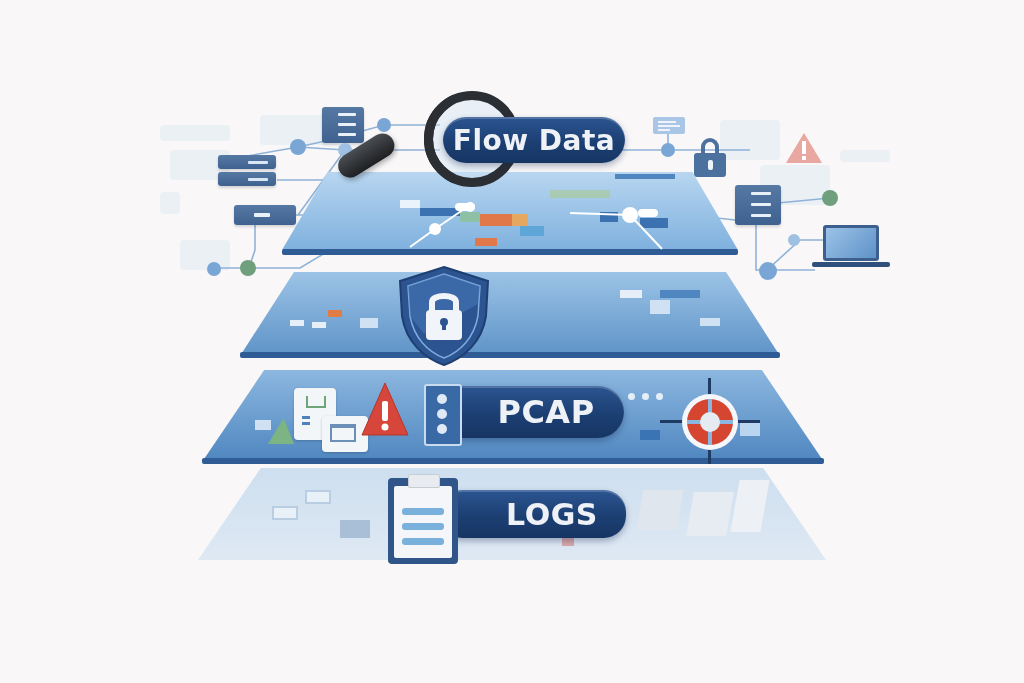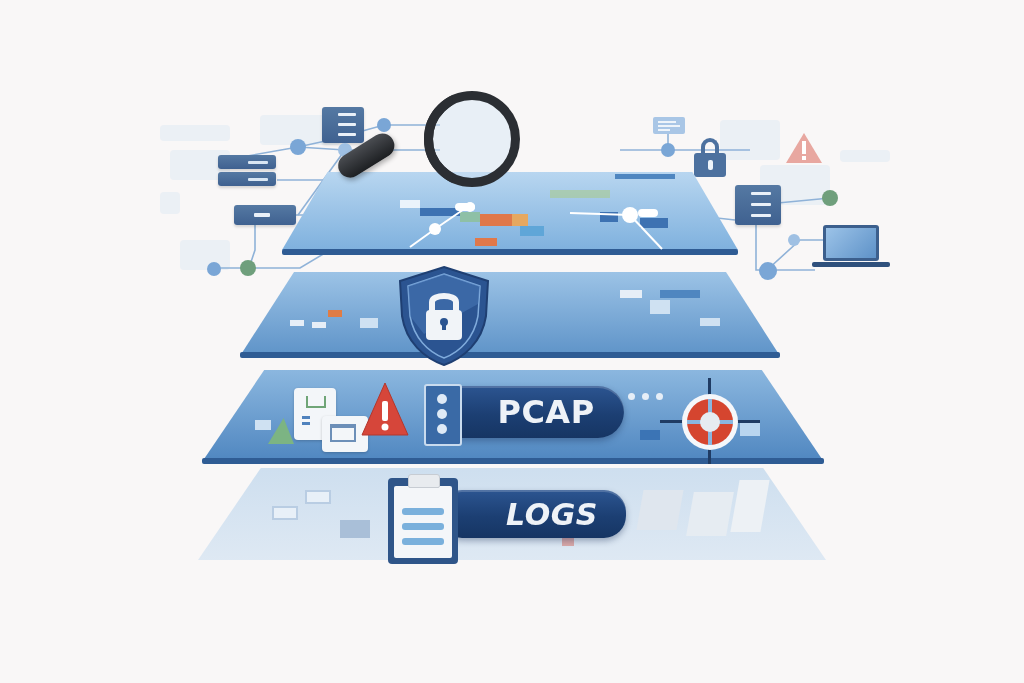--- a/index.html
+++ b/index.html
@@ -136,21 +136,21 @@
   <div class="plate" style="left:198px;top:468px;width:628px;height:92px;background:linear-gradient(180deg,#c9dcee,#dbe7f3);opacity:.9;"></div>
   <div class="tile" style="left:305px;top:490px;width:22px;height:10px;background:#e8f0f8;border:2px solid #b9cde3;"></div>
   <div class="tile" style="left:272px;top:506px;width:22px;height:10px;background:#e8f0f8;border:2px solid #b9cde3;"></div>
   <div class="tile" style="left:340px;top:520px;width:30px;height:18px;background:#a9bfd8;"></div>
   <div class="tile" style="left:640px;top:490px;width:40px;height:40px;background:#dfe6ee;transform:skewX(-10deg);"></div>
   <div class="tile" style="left:690px;top:492px;width:40px;height:44px;background:#e6ecf2;transform:skewX(-10deg);"></div>
   <div class="tile" style="left:735px;top:480px;width:30px;height:52px;background:#edf1f5;transform:skewX(-10deg);"></div>
   <div class="tile" style="left:562px;top:532px;width:12px;height:14px;background:#d9a8a8;"></div>
 
   <div class="pill" style="left:440px;top:490px;width:186px;height:48px;">
-    <span style="margin-left:38px;font-style:italic;">LOGS</span>
+    <span style="margin-left:38px;">LOGS</span>
   </div>
 
   <div class="abs" style="left:388px;top:474px;width:70px;height:90px;">
     <div style="position:absolute;left:0;top:4px;width:70px;height:86px;background:#2f5589;border-radius:4px;"></div>
     <div style="position:absolute;left:6px;top:12px;width:58px;height:72px;background:#f4f6f9;border-radius:2px;"></div>
     <div style="position:absolute;left:20px;top:0;width:30px;height:12px;background:#e8ebef;border-radius:3px 3px 2px 2px;border:1px solid #c7ccd3;"></div>
     <div style="position:absolute;left:14px;top:34px;width:42px;height:7px;background:#7ab0dc;border-radius:3px;"></div>
     <div style="position:absolute;left:14px;top:49px;width:42px;height:7px;background:#7ab0dc;border-radius:3px;"></div>
     <div style="position:absolute;left:14px;top:64px;width:42px;height:7px;background:#7ab0dc;border-radius:3px;"></div>
   </div>
@@ -249,16 +249,19 @@
     <circle cx="70" cy="12" r="5" fill="#fff"></circle>
     <circle cx="230" cy="20" r="8" fill="#fff"></circle>
     <rect x="55" y="8" width="20" height="8" rx="4" fill="#fff"></rect>
     <rect x="238" y="14" width="20" height="8" rx="4" fill="#fff"></rect>
   </svg>
 
   <div class="abs" style="left:340px;top:160px;width:62px;height:24px;background:linear-gradient(180deg,#4a4d52,#1d1f22);border-radius:12px;transform:rotate(-32deg);transform-origin:left center;box-shadow:0 3px 5px rgba(0,0,0,.3);"></div>
 
   <div class="abs" style="left:424px;top:91px;width:96px;height:96px;border-radius:50%;border:9px solid #2b2e33;box-sizing:border-box;background:rgba(210,228,245,.45);"></div>
 
+  <div class="pill" style="left:443px;top:117px;width:182px;height:46px;border-radius:23px;">
+    <span style="font-size:28px;">Flow Data</span>
+  </div>
 
   <div class="abs" style="left:424px;top:91px;width:96px;height:96px;border-radius:50%;border:9px solid #2b2e33;box-sizing:border-box;clip-path:polygon(0 0,30% 0,30% 100%,0 100%);"></div>
 
 </div>
 
 </body></html>

